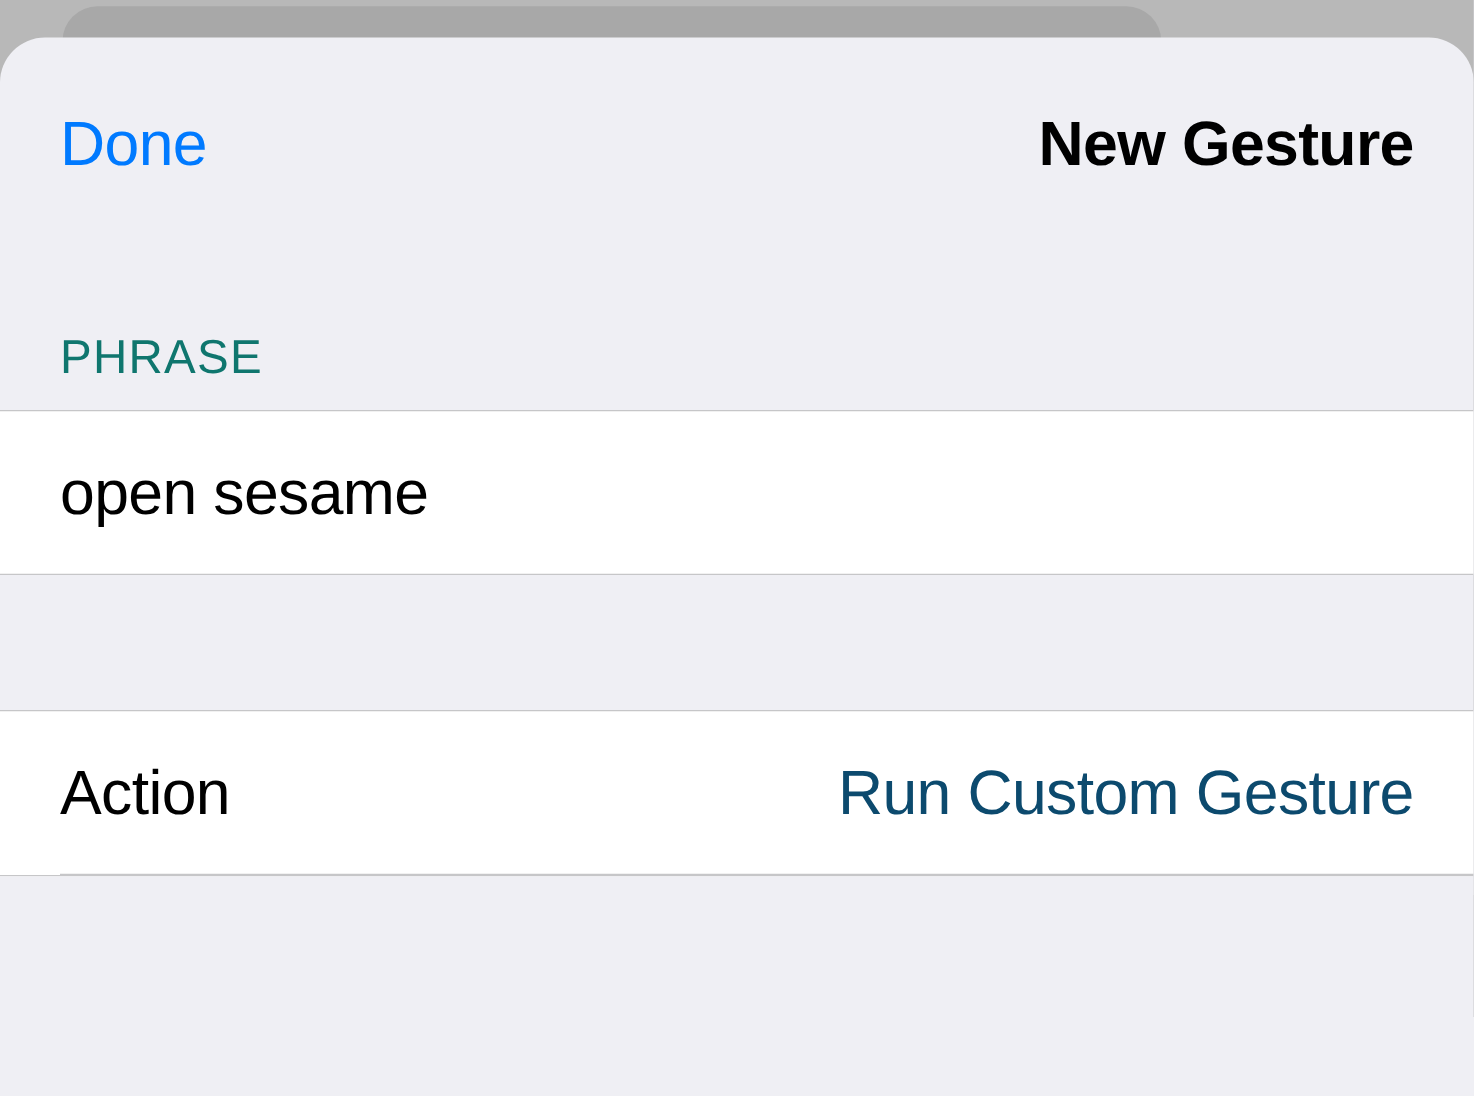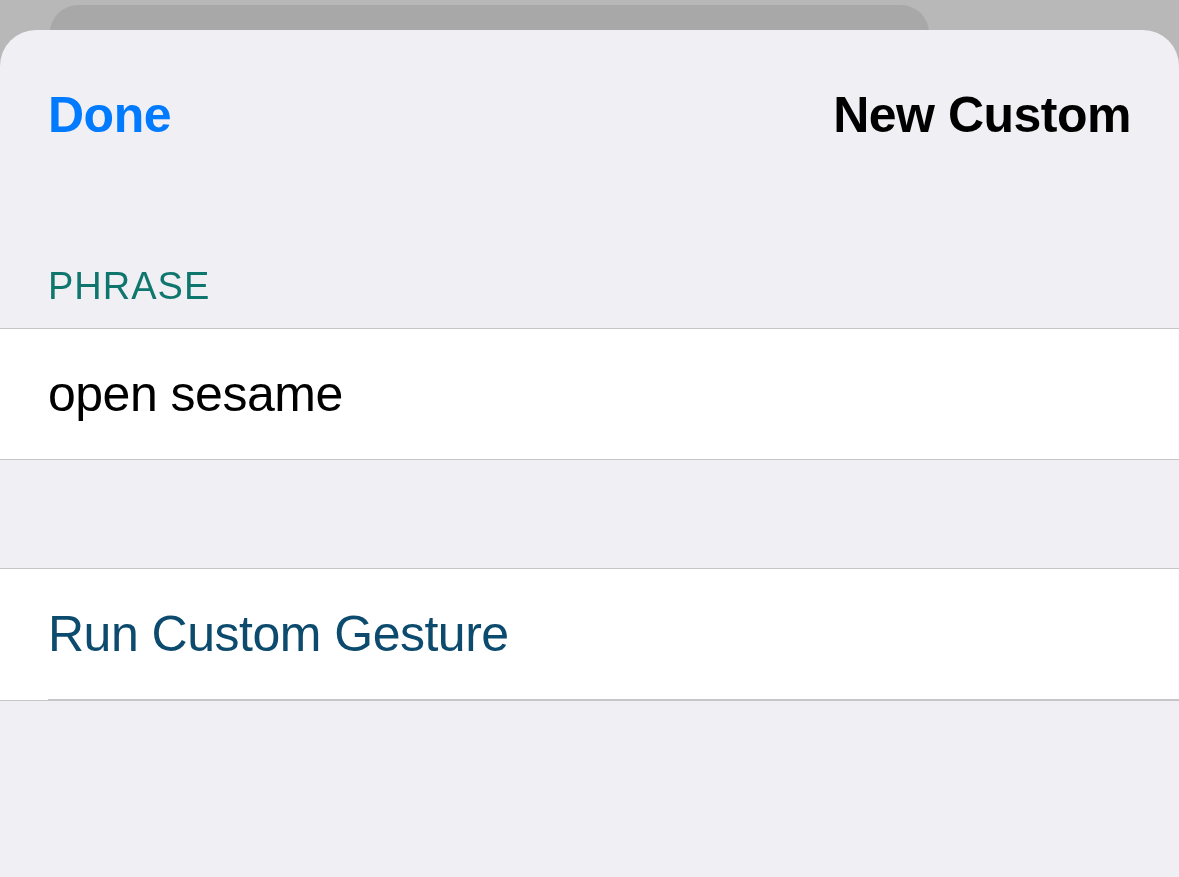--- a/index.html
+++ b/index.html
@@ -37,21 +37,21 @@
     .nav-bar {
       display: flex;
       justify-content: space-between;
       align-items: center;
       padding: 40px 48px 0 48px;
       height: 130px;
     }
     .nav-left, .nav-right {
       font-size: 50px;
       color: #007aff;
-      font-weight: 700;
+      font-weight: 400;
       letter-spacing: -0.5px;
     }
     .nav-title {
       font-size: 50px;
       font-weight: 600;
       color: #000;
       letter-spacing: -0.5px;
     }
     .section-header {
       font-size: 38px;
@@ -111,34 +111,35 @@
     }
   </style>
 </head>
 <body>
 
 <div class="background-card"></div>
 
 <div class="sheet">
   <div class="nav-bar">
     <div class="nav-left">Done</div>
-    <div class="nav-title">New Custom</div>
+    <div class="nav-title">New Gesture</div>
   </div>
 
   <div class="section-header">PHRASE</div>
 
   <div class="cell-group">
     <div class="phrase-cell">
       <div class="phrase-text">open sesame</div>
     </div>
   </div>
 
   <div class="spacer"></div>
 
   <div class="cell-group">
     <div class="cell">
+      <div class="cell-label">Action</div>
       <div class="cell-value">Run Custom Gesture</div>
     </div>
     <div class="cell-divider"></div>
   </div>
 
   <div class="bottom-spacer"></div>
 </div>
 
 </body></html>

